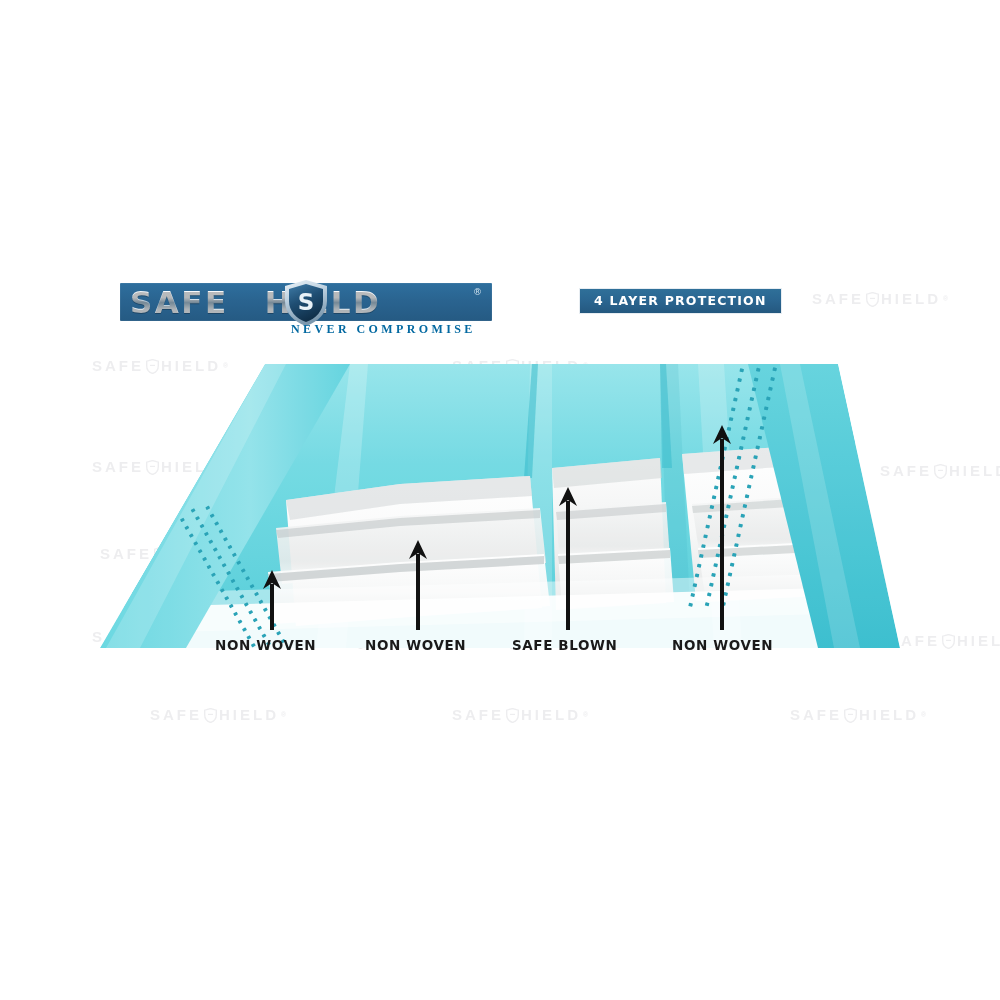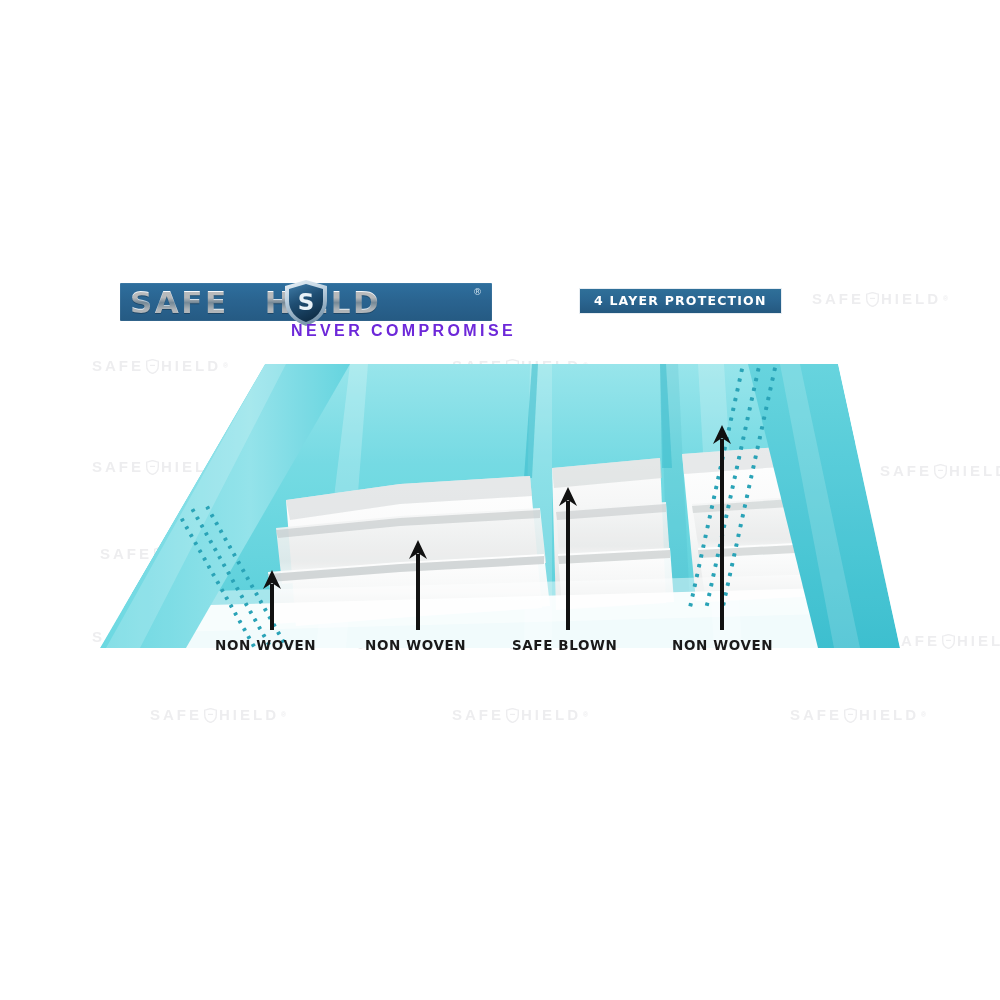--- a/index.html
+++ b/index.html
@@ -100,25 +100,25 @@
     position: absolute;
     left: 163px;
     top: -4px;
     width: 46px;
     height: 48px;
   }
   #logo-tagline {
     position: absolute;
     left: 291px;
     top: 322px;
-    font-size: 16px;
+    font-size: 12px;
     font-weight: 700;
     letter-spacing: 3.4px;
-    color: #6d28d9;
-    font-family: Liberation Sans, sans-serif;
+    color: #0369a1;
+    font-family: Liberation Serif, serif;
     white-space: nowrap;
   }
 
   #layer-badge {
     position: absolute;
     left: 559px;
     top: 288px;
     padding: 4px 14px 5px 14px;
     background: linear-gradient(180deg,#2f7099 0%, #2a6590 50%, #24587f 100%);
     color: #ffffff;

